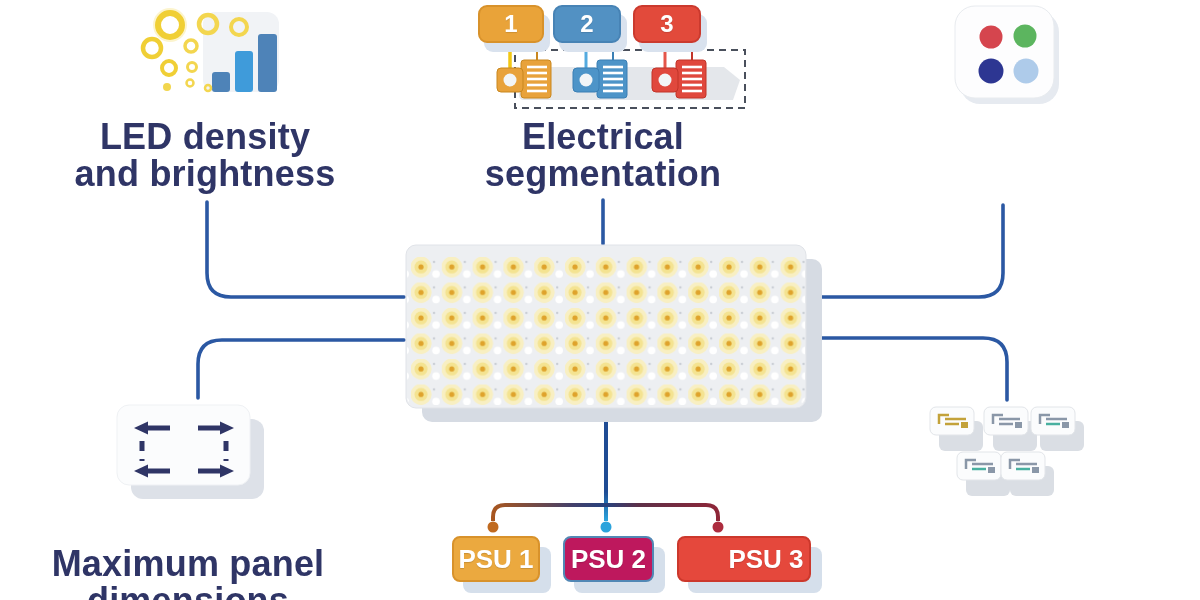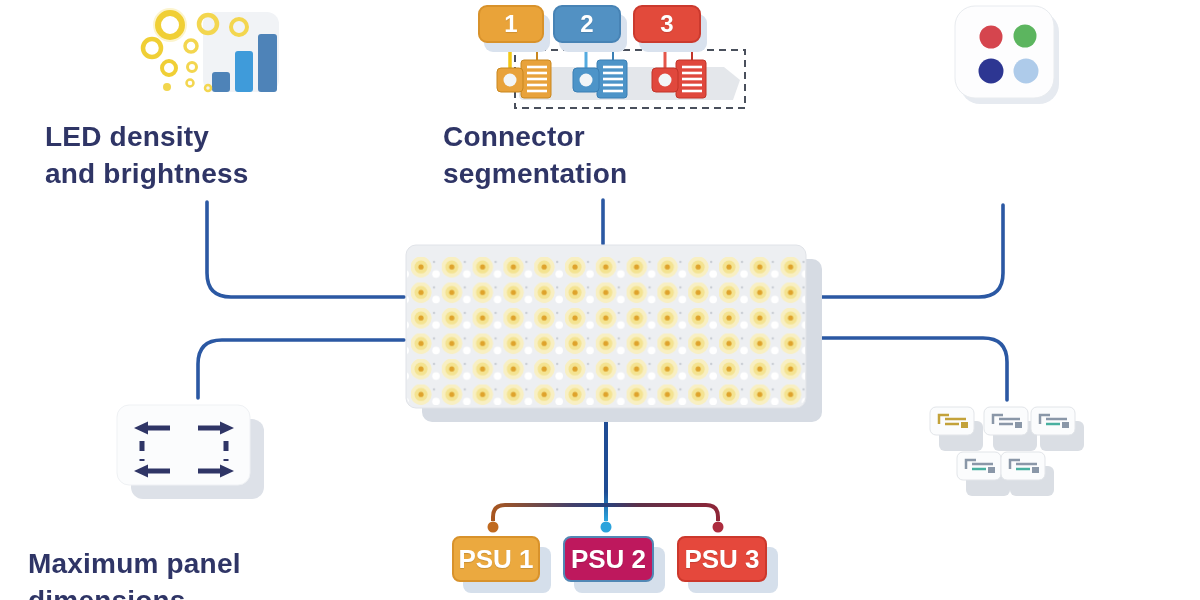--- a/index.html
+++ b/index.html
@@ -2,22 +2,22 @@
 <html><head>
 <meta charset="utf-8">
 <style>
   html,body{margin:0;padding:0;background:#ffffff;}
   .stage{
     position:relative;width:1200px;height:600px;overflow:hidden;background:#ffffff;
     font-family:"Liberation Sans","DejaVu Sans",sans-serif;
   }
   .layer{position:absolute;left:0;top:0;}
   .feature-label{
-    position:absolute;width:320px;text-align:left;
-    font-weight:bold;font-size:28px;line-height:37px;
+    position:absolute;width:320px;text-align:center;
+    font-weight:bold;font-size:36px;line-height:37px;
     color:#2F3566;white-space:pre-line;letter-spacing:.2px;z-index:3;
   }
   .lbl-led{left:45px;top:118px;}
   .lbl-seg{left:443px;top:118px;}
   .lbl-rgbw{left:838px;top:118px;}
   .lbl-max{left:28px;top:520px;margin-top:25px;}
   .lbl-conn{left:847px;top:520px;}
   .seg-badge{
     position:absolute;height:34px;border-radius:9px;z-index:3;
     color:#fff;font-weight:bold;font-size:24px;
@@ -28,21 +28,21 @@
   .seg-2{left:553px;top:5px;width:64px;background:#5291C3;border:2px solid #4783B5;}
   .seg-3{left:633px;top:5px;width:64px;background:#E24A3B;border:2px solid #CB3A2E;}
   .psu-badge{
     position:absolute;height:42px;border-radius:8px;z-index:3;
     color:#fff;font-weight:bold;font-size:26px;
     display:flex;align-items:center;justify-content:center;
     box-shadow:11px 11px 0 #D5DFEB;text-shadow:0 1px 1px rgba(0,0,0,.15);text-align:center;
   }
   .psu-1{left:452px;top:536px;width:84px;background:#EBA93F;border:2px solid #D8922B;}
   .psu-2{left:563px;top:536px;width:87px;background:#be185d;border:2px solid #5288B5;}
-  .psu-3{left:677px;top:536px;width:86px;background:#E5483C;border:2px solid #CC382C;}
+  .psu-3{left:677px;top:536px;width:86px;background:#E5483C;border:2px solid #CC382C;padding-left:44px;}
 </style>
 </head>
 <body>
 
 <div class="stage">
 
   <svg class="layer" width="1200" height="600" viewBox="0 0 1200 600">
     <defs>
       <linearGradient id="gradVert" gradientUnits="userSpaceOnUse" x1="606" y1="408" x2="606" y2="520">
         <stop offset="0" stop-color="#1F4C94"></stop>
@@ -226,21 +226,21 @@
         <path d="M 19 8 H 9 V 17" stroke="#8A97A8" stroke-width="2.5" fill="none"></path>
         <line x1="15" y1="12" x2="36" y2="12" stroke="#8A97A8" stroke-width="2.5"></line>
         <line x1="15" y1="17" x2="29" y2="17" stroke="#49B0A0" stroke-width="2.5"></line>
         <rect x="31" y="15" width="7" height="6" fill="#8A97A8"></rect>
       </g>
     </g>
   </svg>
 
   <div class="feature-label lbl-led">LED density
 and brightness</div>
-  <div class="feature-label lbl-seg">Connector
+  <div class="feature-label lbl-seg">Electrical
 segmentation</div>
   <div class="feature-label lbl-max">Maximum panel
 dimensions</div>
 
   <div class="seg-badge seg-1">
     <span>1</span>
   </div>
   <div class="seg-badge seg-2">
     <span>2</span>
   </div>

